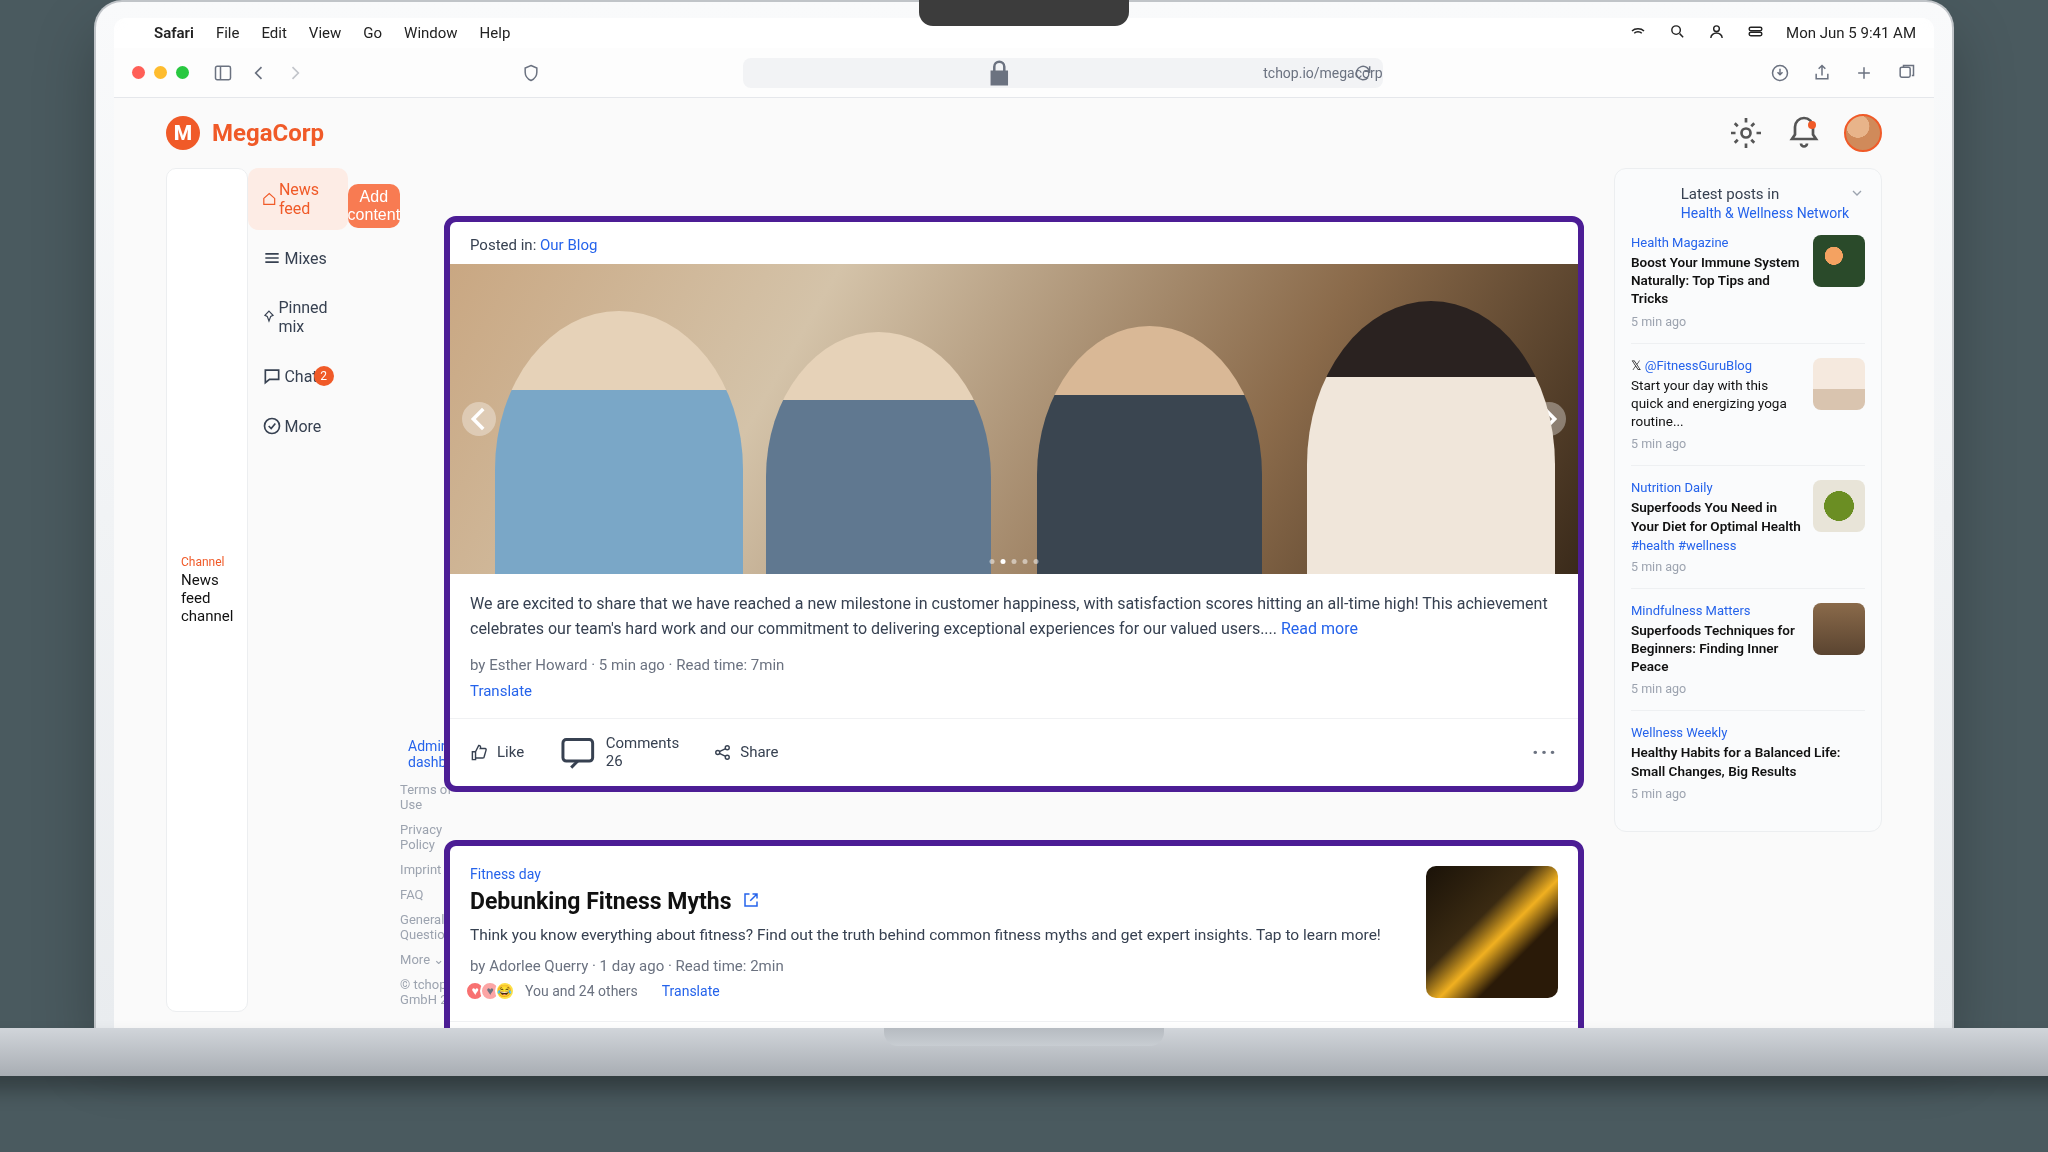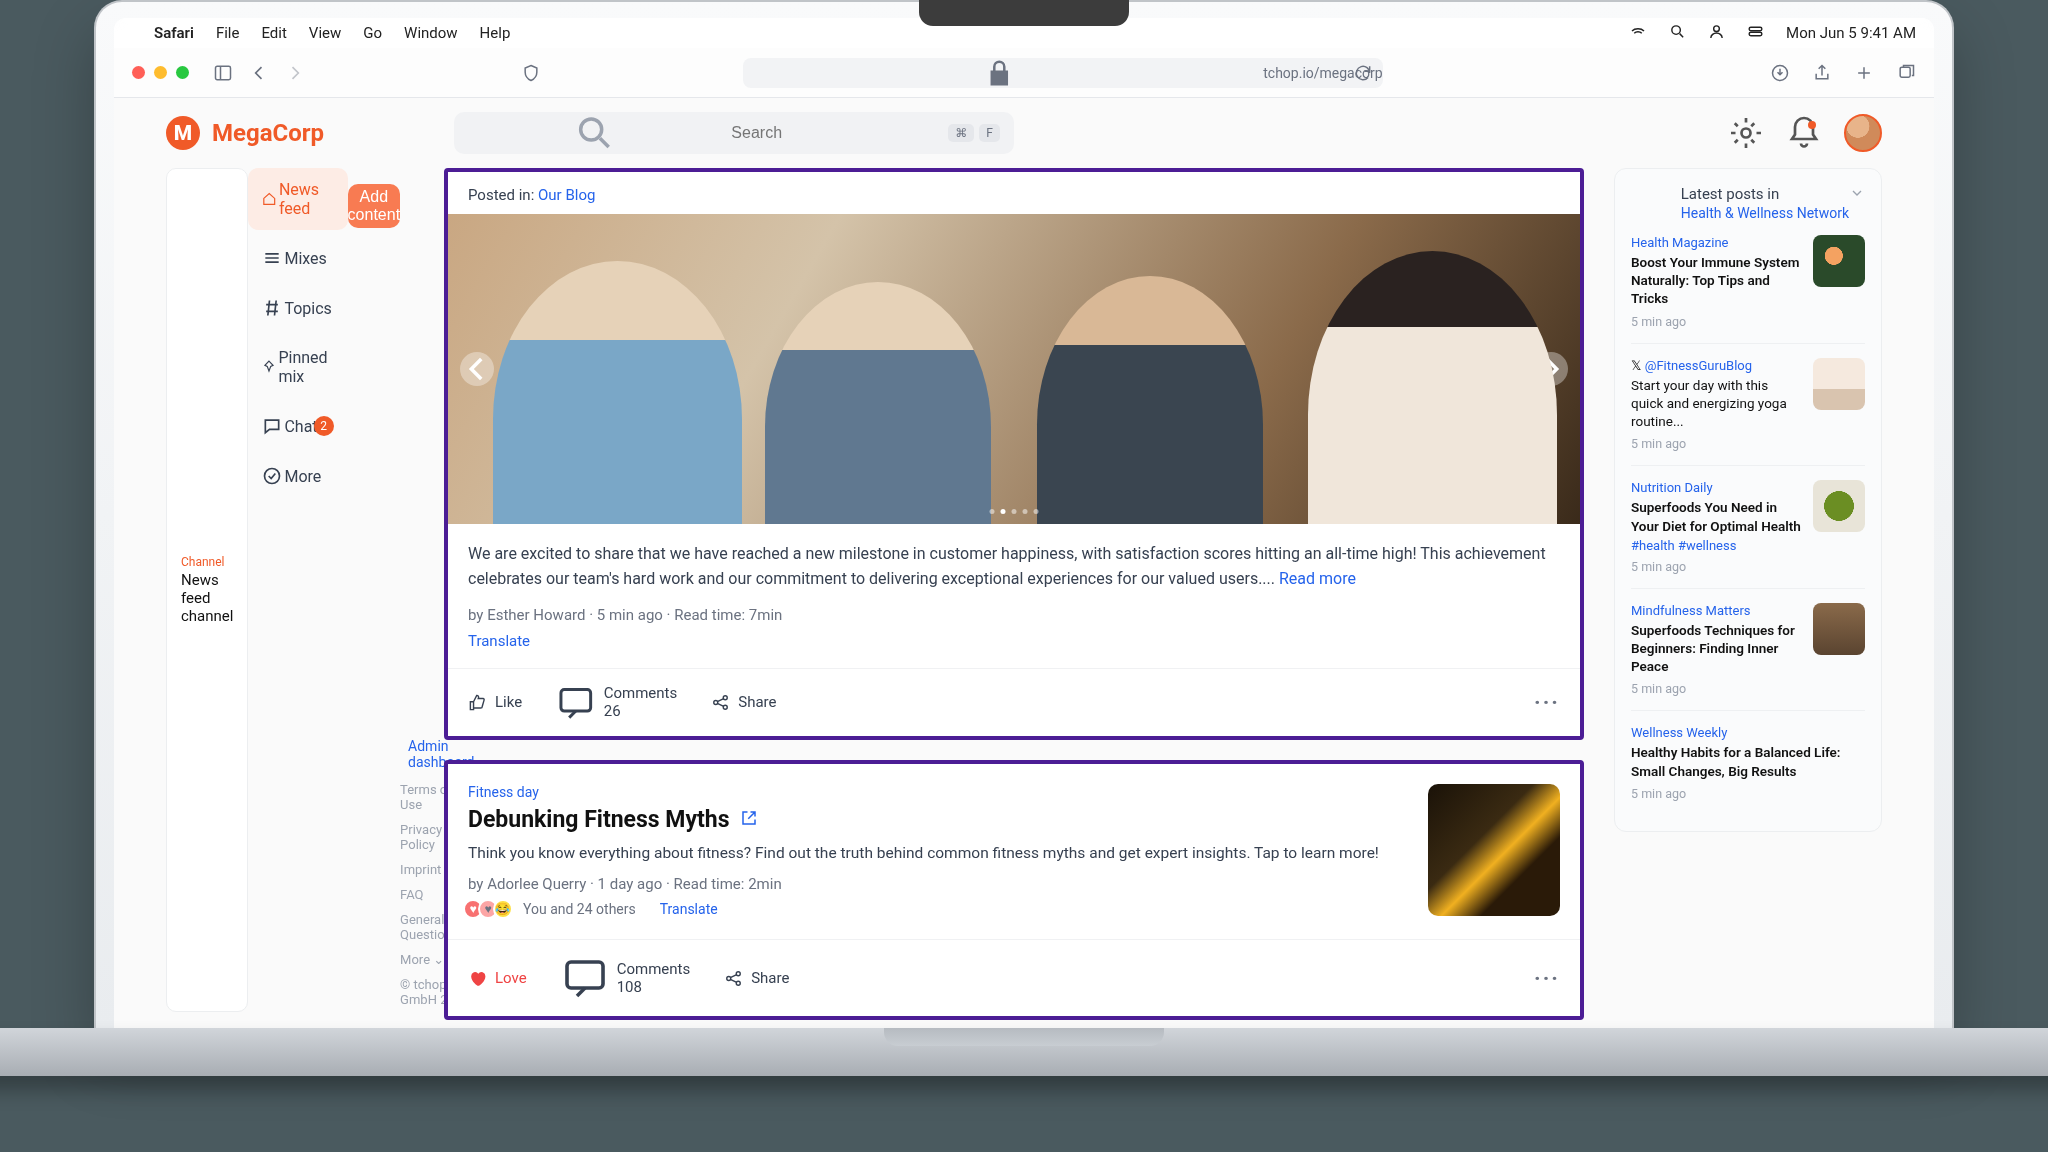--- a/index.html
+++ b/index.html
@@ -55,21 +55,21 @@
 .nav-item.active { background:#fdece5; color:#f05a28; }
 .nav-item .badge { position:absolute; right:14px; background:#f05a28; color:#fff; font-size:12px; width:20px; height:20px; border-radius:50%; display:flex; align-items:center; justify-content:center; }
 .nav-ic { width:20px; height:20px; display:flex; align-items:center; justify-content:center; }
 .add-btn { margin-top:16px; height:44px; border:none; border-radius:10px; background:#f87b52; color:#fff; font-size:16px; font-weight:500; cursor:pointer; }
 .sidebar-footer { margin-top:auto; font-size:13px; color:#9ca3af; padding-bottom:21px; }
 .admin-link { color:#2563eb; display:flex; align-items:center; gap:8px; margin-bottom:12px; font-size:14px; }
 .foot-links { display:flex; flex-wrap:wrap; gap:10px 14px; margin-bottom:10px; }
 .foot-links span { cursor:pointer; }
 
 .main { flex:1; min-width:0; }
-.post { background:#fff; border:4px solid #4c1d95; border-radius:4px; margin-bottom:20px; overflow:hidden; }
+.post { background:#fff; border:6px solid #4c1d95; border-radius:12px; margin-bottom:20px; overflow:hidden;margin-top:48px; }
 .posted-in { padding:14px 20px 10px; font-size:15px; }
 .posted-in .lbl{color:#374151}.posted-in .link{color:#2563eb}
 .hero { height:310px; background:linear-gradient(120deg,#c9a782 0%,#d4c3a9 30%,#8a6a4a 70%,#3a2a1a 100%); position:relative; display:flex; align-items:center; justify-content:space-between; padding:0 12px; }
 .hero-arrow { width:34px; height:34px; border-radius:50%; background:rgba(255,255,255,.35); display:flex; align-items:center; justify-content:center; color:#fff; }
 .hero-dots { position:absolute; bottom:10px; left:50%; transform:translateX(-50%); display:flex; gap:6px; }
 .hero-dots i { width:5px; height:5px; border-radius:50%; background:rgba(255,255,255,.5); }
 .hero-dots i.on{background:#fff}
 .people { position:absolute; inset:0; }
 .person { position:absolute; bottom:0; border-radius:50% 50% 0 0 / 60% 60% 0 0; }
 .p1{left:4%; width:22%; height:85%; background:linear-gradient(#e6d2b8 30%,#7aa7c7 30%);}
@@ -222,31 +222,20 @@
             </div>
         </div>
       </div>
 
       <div class="app">
         <div class="app-header">
           <div class="logo">
             <div class="logo-mark">M</div>
             <span>MegaCorp</span>
           </div>
-          <div class="searchbar">
-            <svg viewBox="0 0 24 24" width="18" height="18" fill="none" stroke="#9ca3af" stroke-width="2">
-                <circle cx="10" cy="10" r="6"></circle>
-                <path d="M15 15l5 5"></path>
-              </svg>
-            <input placeholder="Search" style="">
-            <div class="kbd">
-              <span>⌘</span>
-              <span>F</span>
-            </div>
-          </div>
           <div class="header-right">
             <div class="hic">
                 <svg viewBox="0 0 24 24" width="20" height="20" fill="none" stroke="#555" stroke-width="1.8">
                   <circle cx="12" cy="12" r="3"></circle>
                   <path d="M12 2v3m0 14v3m10-10h-3M5 12H2m15.5-6.5l-2 2m-9 9l-2 2m13 0l-2-2m-9-9l-2-2"></path>
                 </svg>
               </div>
             <div class="hic bell">
                 <svg viewBox="0 0 24 24" width="20" height="20" fill="none" stroke="#555" stroke-width="1.8">
                   <path d="M6 8a6 6 0 1112 0v5l2 3H4l2-3V8zM10 19a2 2 0 004 0"></path>
@@ -277,28 +266,20 @@
                   </span>
                 <span>News feed</span>
               </div>
               <div class="nav-item">
                 <span class="nav-ic">
                     <svg viewBox="0 0 24 24" fill="none" stroke="currentColor" stroke-width="2">
                       <path d="M4 7h16M4 12h16M4 17h16"></path>
                     </svg>
                   </span>
                 <span>Mixes</span>
-              </div>
-              <div class="nav-item">
-                <span class="nav-ic">
-                    <svg viewBox="0 0 24 24" fill="none" stroke="currentColor" stroke-width="2">
-                      <path d="M5 8h14M5 16h14M9 3L7 21M17 3l-2 18"></path>
-                    </svg>
-                  </span>
-                <span>Topics</span>
               </div>
               <div class="nav-item">
                 <span class="nav-ic">
                     <svg viewBox="0 0 24 24" fill="none" stroke="currentColor" stroke-width="2">
                       <path d="M12 2l7 7-4 2-3 8-3-8-4-2z"></path>
                     </svg>
                   </span>
                 <span>Pinned mix</span>
               </div>
               <div class="nav-item">

